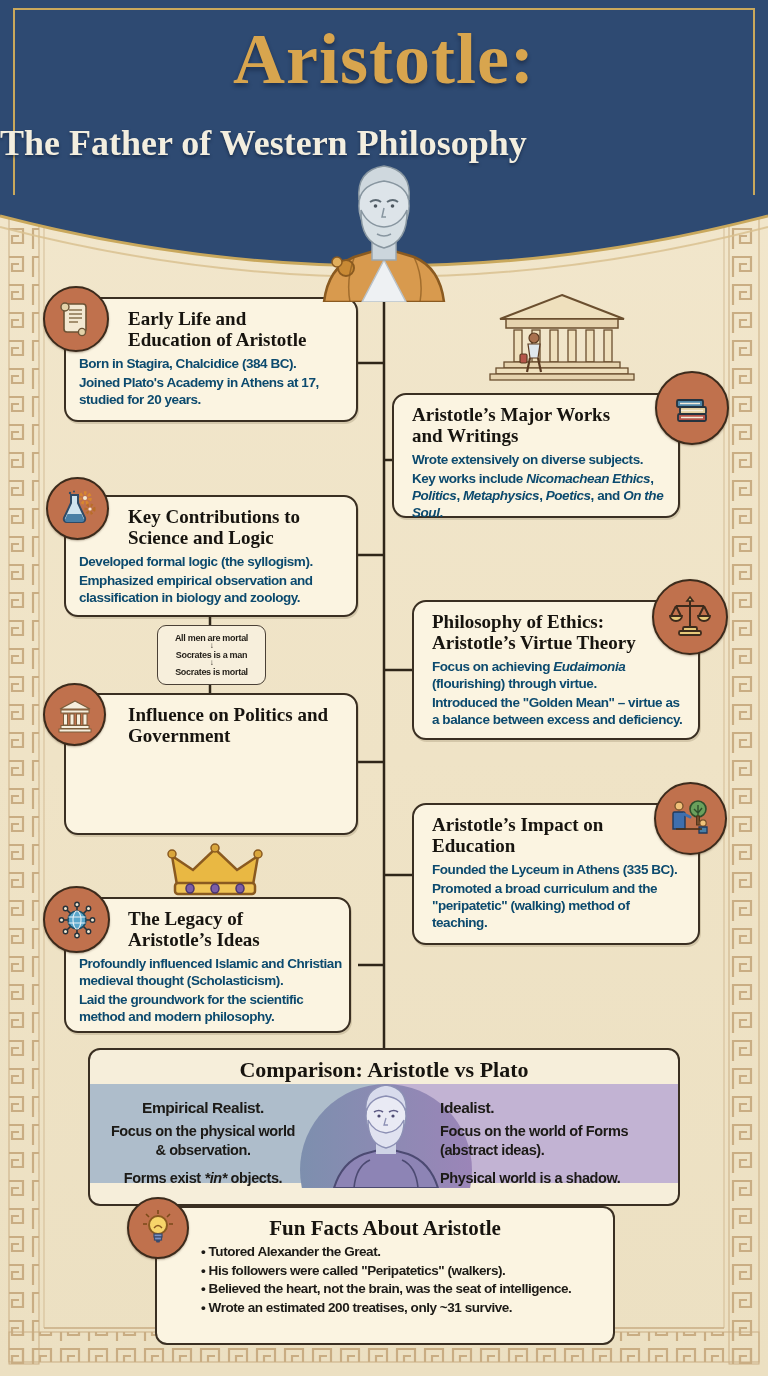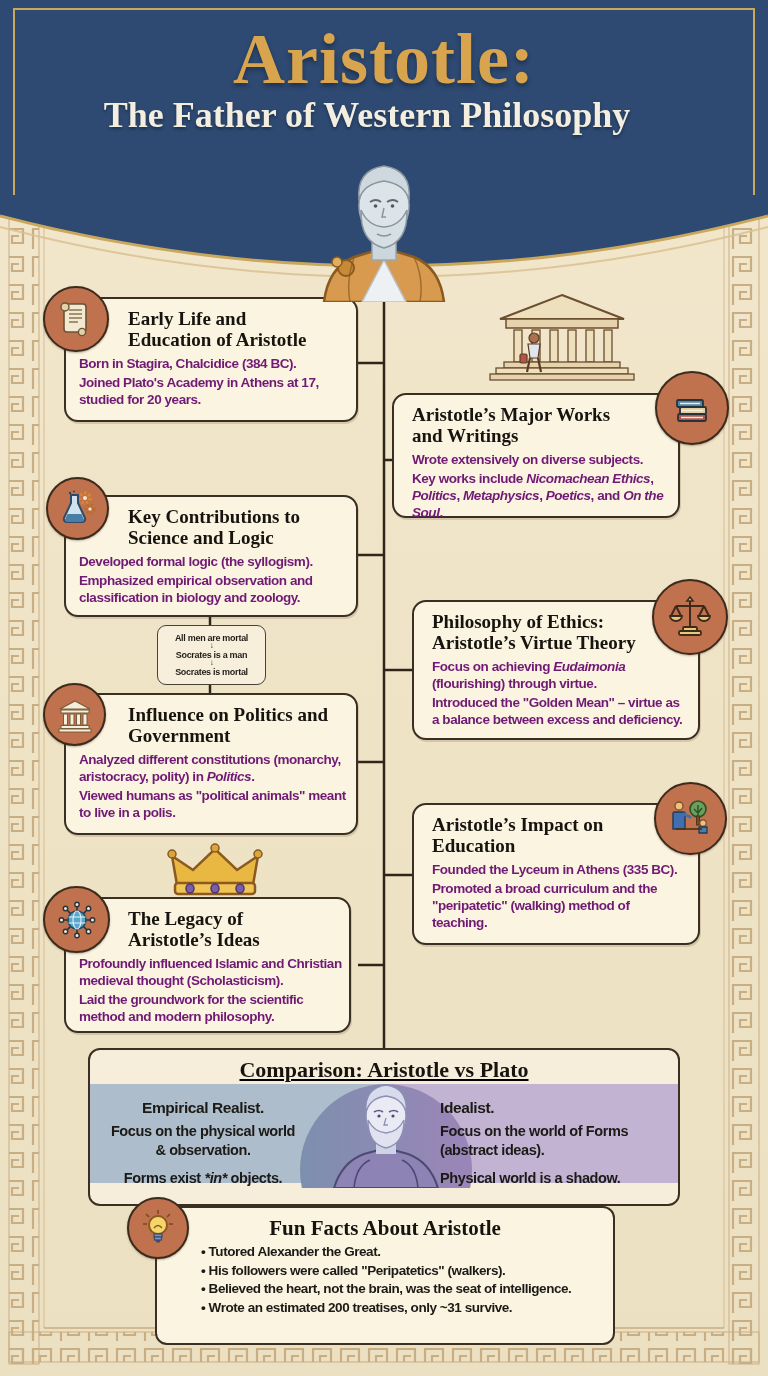--- a/index.html
+++ b/index.html
@@ -7,59 +7,59 @@
         background:linear-gradient(180deg,#f2e7cd 0%,#efe3c6 55%,#ece0c2 100%);
         font-family:"Liberation Sans",sans-serif;}
   svg{display:block}
   .abs{position:absolute}
 
   
   .header-svg{position:absolute;left:0;top:0;z-index:4;pointer-events:none}
   .page-title{position:absolute;left:0;top:22px;width:768px;text-align:center;z-index:5;
     font:700 72px/1.05 "Liberation Serif",serif;color:#d8a54e;
     text-shadow:0 3px 4px rgba(10,20,40,.45);letter-spacing:1px;}
-  .page-subtitle{position:absolute;left:0;top:96px;width:734px;text-align:center;z-index:5;
+  .page-subtitle{position:absolute;left:0;top:124px;width:734px;text-align:left;z-index:5;
     font:700 36px/1.1 "Liberation Serif",serif;color:#f3eedf;
     text-shadow:0 2px 3px rgba(10,20,40,.5);}
   .bust-top{position:absolute;left:306px;top:150px;z-index:6}
 
   
   .greek{position:absolute;left:0;top:0;z-index:1}
 
   
   .connectors{position:absolute;left:0;top:0;z-index:2;pointer-events:none}
 
   
   .card{position:absolute;z-index:3;background:#fbf4e1;border:2px solid #3a2f22;
         border-radius:14px;box-shadow:1px 2px 0 rgba(90,70,40,.18);box-sizing:border-box;}
   .card-title{font:700 19px/1.13 "Liberation Serif",serif;color:#17140f;
         white-space:pre-line;margin:9px 4px 4px 0;}
   .card-body{font:700 13.5px/1.26 "Liberation Sans",sans-serif;letter-spacing:-0.45px;
-        color:#701a75;padding:0 0 8px 13px;}
+        color:#0c4a6e;padding:0 0 8px 13px;}
   .card-body .rich-line + .rich-line{margin-top:2px;}
   .s-i{font-style:italic}.s-b{font-weight:800}
   .card-l .card-title{padding-left:62px;}
   .card-r .card-title{padding-left:18px;padding-right:44px;}
   .card-r .card-body{padding-left:18px;padding-right:12px;}
 
   .icon-circle{position:absolute;z-index:4;background:#c0714d;border:2.5px solid #3c2b1c;
         border-radius:50%;display:flex;align-items:center;justify-content:center;
         box-shadow:0 1px 2px rgba(60,40,20,.35);box-sizing:border-box;}
 
   
   .syllogism{position:absolute;left:157px;top:625px;width:107px;height:58px;z-index:3;
         background:#f7efdc;border:1.5px solid #4a4036;border-radius:9px;
         display:flex;flex-direction:column;align-items:center;justify-content:center;
         font:700 9px/1.15 "Liberation Sans",sans-serif;letter-spacing:-0.3px;color:#211d17;}
   .syl-arrow{font-size:8px;line-height:.8;color:#211d17;}
 
   
   .cmp{position:absolute;left:88px;top:1048px;width:592px;height:158px;z-index:3;
        background:#f6eeda;border:2px solid #3a2f22;border-radius:12px;overflow:hidden;
-       box-sizing:border-box;text-decoration:underline;}
+       box-sizing:border-box;}
   .cmp-title{font:700 22px/1 "Liberation Serif",serif;color:#17140f;text-align:center;
        margin-top:9px;}
   .cmp-panels{position:absolute;left:0;top:34px;width:100%;height:99px;}
   .cmp-left{position:absolute;left:0;top:0;width:50%;height:100%;background:#aebdcb;}
   .cmp-right{position:absolute;right:0;top:0;width:50%;height:100%;background:#c2b3d3;}
   .cmp-bust{position:absolute;left:206px;top:-6px;}
   .cmp-text{position:absolute;font:700 14.5px/1.3 "Liberation Sans",sans-serif;
        letter-spacing:-0.4px;color:#1c1a16;}
   .cmp-text .rich-line + .rich-line{margin-top:9px;}
   .cmp-head{font-size:15.5px;margin-bottom:4px;}
@@ -212,24 +212,20 @@
     <div class="syl-line">All men are mortal</div>
     <div class="syl-arrow">↓</div>
     <div class="syl-line">Socrates is a man</div>
     <div class="syl-arrow">↓</div>
     <div class="syl-line">Socrates is mortal</div>
   </div>
 
   <section class="card card-l" style="left:64px;top:693px;width:294px;height:142px">
     <h3 class="card-title">Influence on Politics and
 Government</h3>
-    <div class="card-body">
-        <div class="rich-line"><span>Analyzed different constitutions (monarchy, aristocracy, polity) in </span><span class="s-i">Politics</span><span>.</span></div>
-        <div class="rich-line"><span>Viewed humans as "political animals" meant to live in a polis.</span></div>
-      </div>
   </section>
   <div class="icon-circle" style="left:43px;top:683px;width:63px;height:63px">
     <svg width="40" height="40" viewBox="0 0 40 40">
       <path d="M20 6 L35 14 H5 Z" fill="#f6eedd" stroke="#7a5c3a" stroke-width="1.2"></path>
       <rect x="6" y="15" width="28" height="3" fill="#f6eedd" stroke="#7a5c3a" stroke-width="1"></rect>
       <g fill="#f6eedd" stroke="#7a5c3a" stroke-width="1">
         <rect x="8.5" y="19" width="4" height="11"></rect>
           <rect x="15" y="19" width="4" height="11"></rect>
         <rect x="21.5" y="19" width="4" height="11"></rect>
           <rect x="28" y="19" width="4" height="11"></rect>

